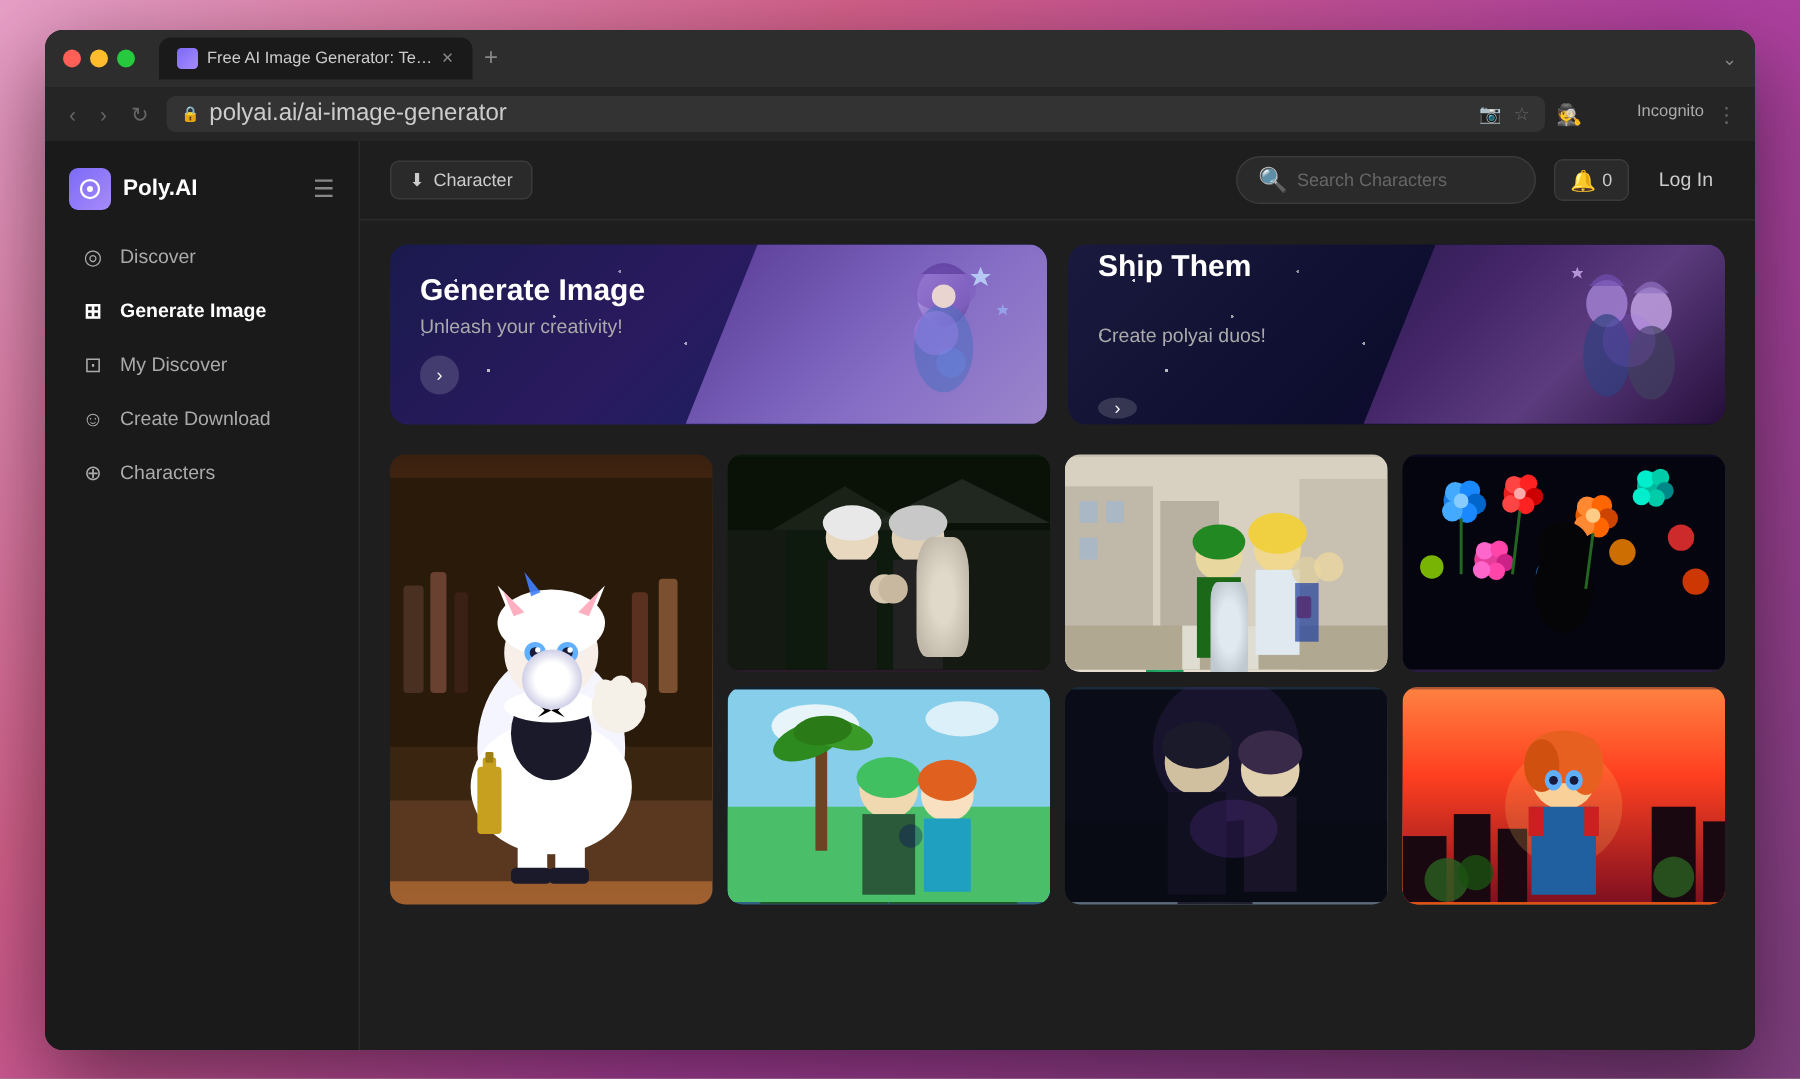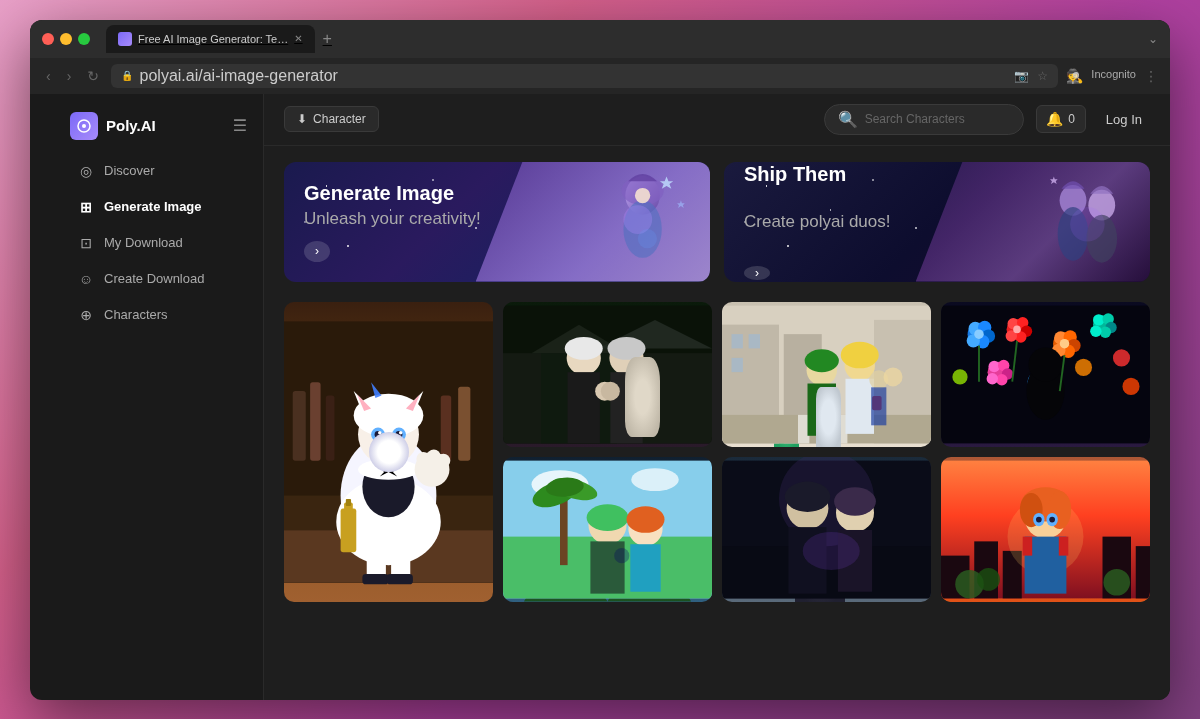--- a/index.html
+++ b/index.html
@@ -42,21 +42,20 @@
     }
     .tl { width: 12px; height: 12px; border-radius: 50%; }
     .tl-red { background: #ff5f56; }
     .tl-yellow { background: #ffbd2e; }
     .tl-green { background: #27c93f; }
     .tab-area {
       display: flex;
       align-items: center;
       margin-left: 8px;
       gap: 4px;
-      text-decoration: underline;
     }
     .tab {
       background: #1a1a1a;
       border-radius: 8px 8px 0 0;
       padding: 4px 12px;
       font-size: 11px;
       color: #ccc;
       display: flex;
       align-items: center;
       gap: 6px;
@@ -112,21 +111,20 @@
     
     .sidebar {
       width: 210px;
       background: #1a1a1a;
       padding: 14px 0;
       display: flex;
       flex-direction: column;
       gap: 2px;
       flex-shrink: 0;
       border-right: 1px solid #2a2a2a;
-      margin-left: 24px;
     }
     .logo-area {
       display: flex;
       align-items: center;
       gap: 8px;
       padding: 4px 16px 12px;
     }
     .logo-icon {
       width: 28px;
       height: 28px;
@@ -286,21 +284,21 @@
     }
     .banner-title {
       font-size: 20px;
       font-weight: 700;
       color: #fff;
       margin-bottom: 4px;
       position: relative;
       z-index: 2;
     }
     .banner-subtitle {
-      font-size: 17px;
+      font-size: 13px;
       color: #aaa;
       margin-bottom: 12px;
       position: relative;
       z-index: 2;
     }
     .banner-btn {
       width: 26px;
       height: 26px;
       background: rgba(255,255,255,0.15);
       border-radius: 50%;
@@ -541,21 +539,21 @@
     <div class="url-bar">
       <span class="url-icon">🔒</span>
       <span class="url-text">polyai.ai/ai-image-generator</span>
       <div class="url-actions">
         <span>📷</span>
         <span>☆</span>
       </div>
     </div>
     <div class="browser-actions">
       <span>🕵</span>
-      <span style="font-size:11px;color:#aaa;">Incognito</span>
+      <span style="font-size:11px;color:#aaa;margin-left:28px;">Incognito</span>
       <span>⋮</span>
     </div>
   </div>
 
   <div class="main-layout">
 
     <div class="sidebar">
       <div class="logo-area">
         <div class="logo-icon">
           <svg width="16" height="16" viewBox="0 0 16 16" fill="none">
@@ -570,21 +568,21 @@
       <div class="nav-item">
         <span class="nav-icon">◎</span>
         <span>Discover</span>
       </div>
       <div class="nav-item active">
         <span class="nav-icon">⊞</span>
         <span>Generate Image</span>
       </div>
       <div class="nav-item">
         <span class="nav-icon">⊡</span>
-        <span>My Download</span>
+        <span>My Discover</span>
       </div>
       <div class="nav-item">
         <span class="nav-icon">☺</span>
         <span>Create Download</span>
       </div>
       <div class="nav-item">
         <span class="nav-icon">⊕</span>
         <span>Characters</span>
       </div>
     </div>

